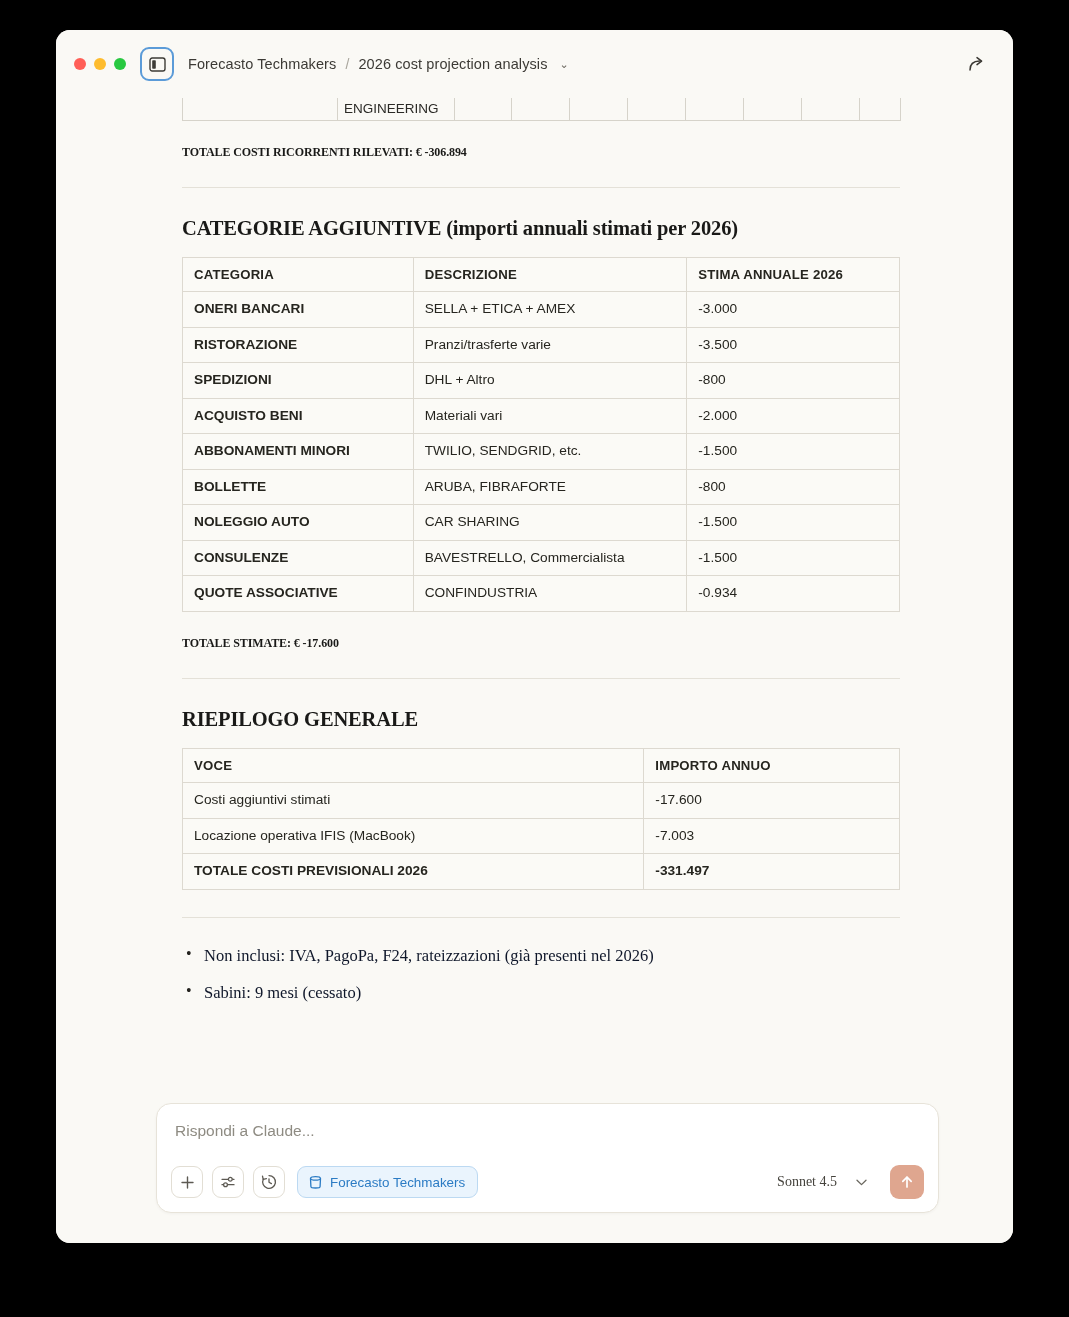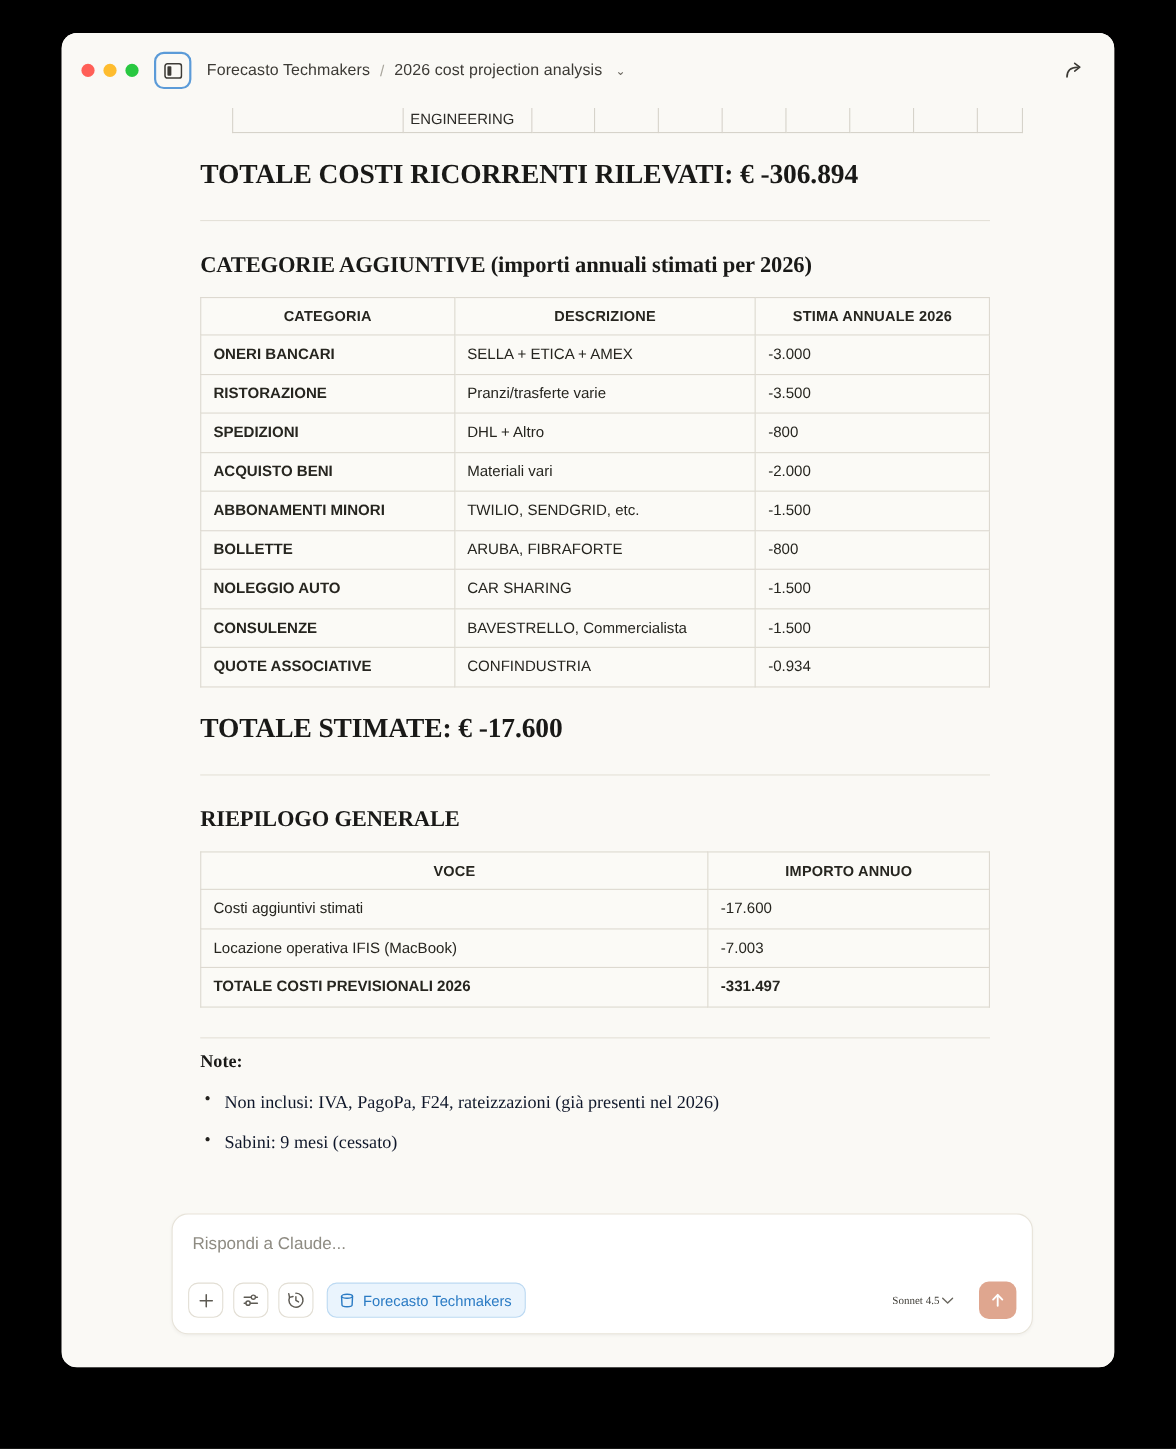--- a/index.html
+++ b/index.html
@@ -80,40 +80,39 @@
     padding: 0 64px 0 126px;
   }
   .inner { width: 718px; }
 
   
   .toptable {
     width: 718px;
     border-collapse: collapse;
     margin-top: 0;
     table-layout: fixed;
-    margin-left: 29px;
   }
   .toptable td {
     border: 1px solid #d6d3ca;
     border-top: none;
     height: 22px;
     padding: 0 8px;
     font-size: 13.5px;
     color: #2b2a26;
     background: #faf9f5;
     overflow: hidden;
     white-space: nowrap;
   }
   .toptable td.eng { text-align: left; padding-left: 6px; }
 
   
   .total-line {
     font-family: "Liberation Serif", serif;
     font-weight: bold;
-    font-size: 25px;
+    font-size: 12px;
     color: #191917;
     letter-spacing: -0.1px;
     margin: 24px 0 0 0;
   }
   .hr {
     border: none;
     border-top: 1px solid #e4e1d8;
     margin: 27px 0 0 0;
   }
   .h-section {
@@ -137,21 +136,20 @@
     font-size: 13.7px;
     padding: 8px 11px;
     color: #26251f;
     line-height: 1.35;
     vertical-align: middle;
   }
   .dtable th {
     font-weight: bold;
     letter-spacing: .2px;
     font-size: 13.2px;
-    text-align: center;
   }
   .dtable td.bold, .dtable .rowbold td { font-weight: bold; }
   .dtable tr { height: 29.5px; }
 
   .cat-table col.c1 { width: 231px; }
   .cat-table col.c2 { width: 274px; }
   .cat-table col.c3 { width: 213px; }
 
   .sum-table col.s1 { width: 462px; }
   .sum-table col.s2 { width: 256px; }
@@ -221,22 +219,22 @@
     background: #eaf4fd;
     border-radius: 9px;
     display: flex; align-items: center; gap: 7px;
     padding: 0 12px 0 10px;
     font-size: 13.4px;
     color: #2b7bc4;
     margin-left: 3px;
   }
   .model-sel {
     margin-left: auto;
-    display: flex; align-items: center; gap: 2px;
-    font-size: 10px;
+    display: flex; align-items: center; gap: 19px;
+    font-size: 14px;
     color: #45433d;
     font-family: "Liberation Serif", serif;
   }
   .send-btn {
     width: 34px; height: 34px;
     border-radius: 9px;
     background: #dfa68f;
     display: flex; align-items: center; justify-content: center;
     margin-left: 14px;
   }
@@ -405,21 +403,20 @@
             <tr class="rowbold">
                 <td>TOTALE COSTI PREVISIONALI 2026</td>
                 <td>-331.497</td>
               </tr>
           </tbody>
         </table>
 
         <hr class="hr">
 
         <div style="height:11px"></div>
-        <p class="notes-h">Note:</p>
         <ul class="notes">
           <li>Non inclusi: IVA, PagoPa, F24, rateizzazioni (già presenti nel 2026)</li>
           <li>Sabini: 9 mesi (cessato)</li>
 
         </ul>
 
       </div>
     </div>
   </div>
 

